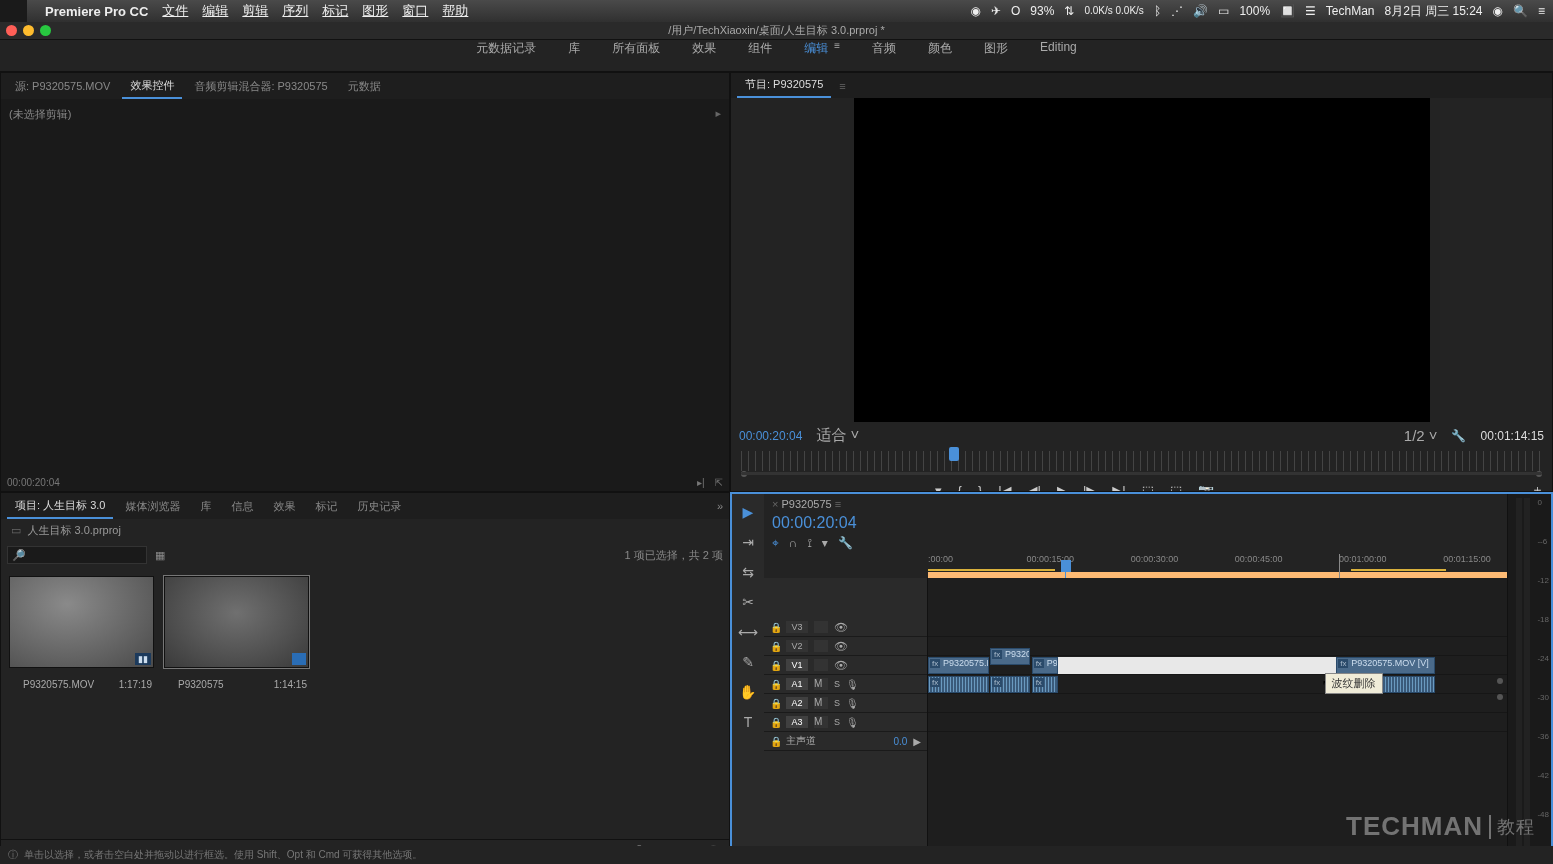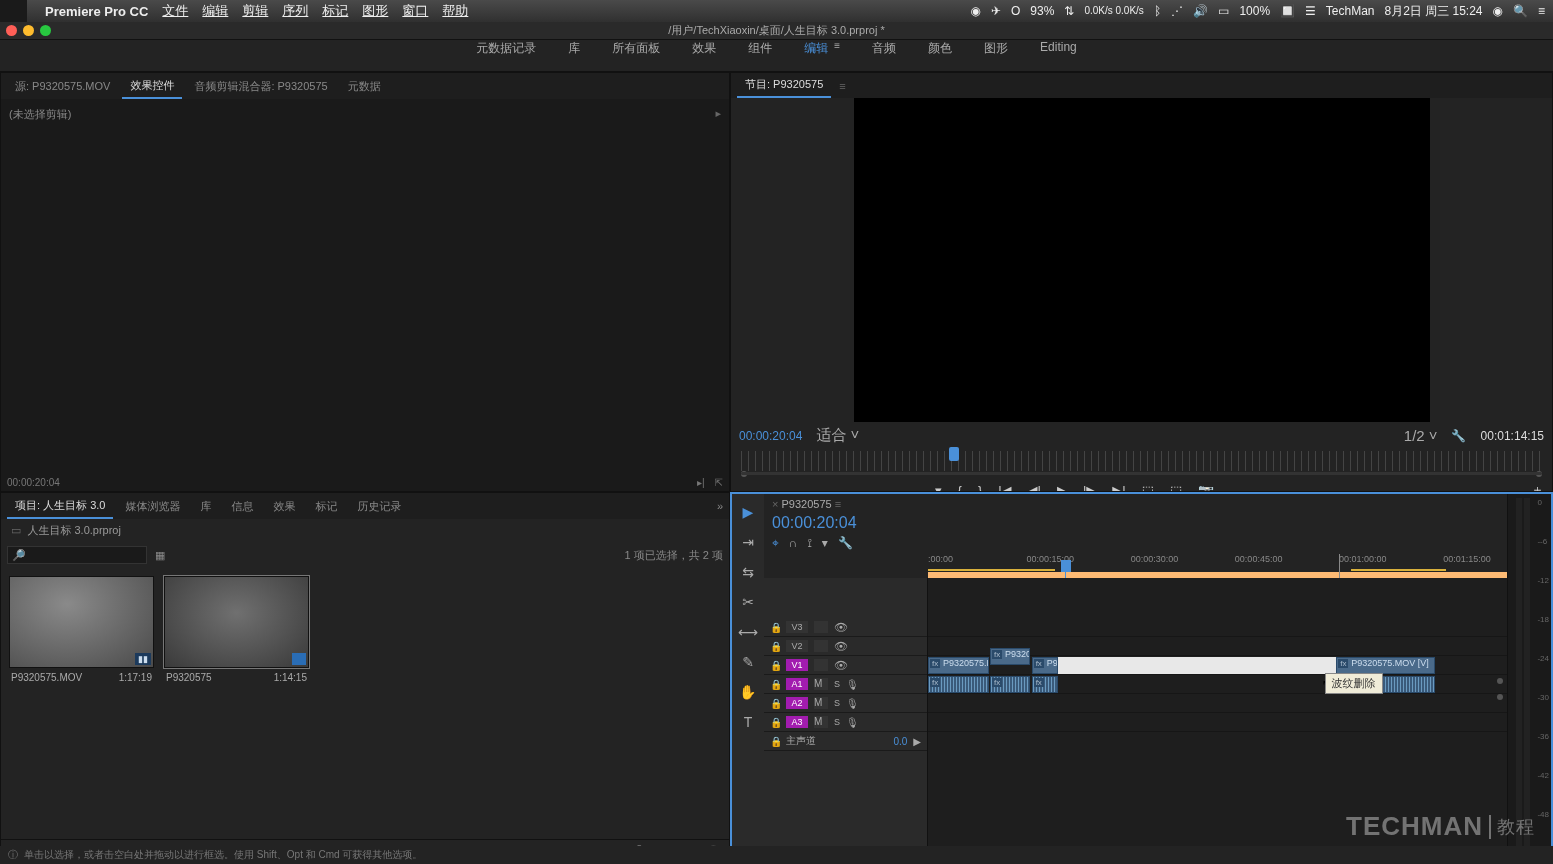--- a/index.html
+++ b/index.html
@@ -61,21 +61,21 @@
 
 .project-panel .bin-tools { padding: 4px 6px; display: flex; align-items: center; gap: 8px; font-size: 11px; }
 .project-panel .search { background: #1a1a1a; border: 1px solid #333; height: 18px; width: 140px; color: #888; padding: 0 4px; display:flex; align-items:center; }
 .project-panel .bin-status { margin-left: auto; color: #888; }
 .project-panel .grid { flex: 1; display: flex; gap: 10px; padding: 8px; align-items: flex-start; }
 .bin-item { width: 145px; }
 .bin-thumb { width: 145px; height: 92px; background: #5a5a5a; position: relative; border: 1px solid #111; background: radial-gradient(ellipse at 40% 30%, #8a8a8a, #4a4a4a); }
 .bin-thumb.selected { outline: 1px solid #777; background: radial-gradient(ellipse at 50% 40%, #707070, #3a3a3a); }
 .bin-thumb .badge { position: absolute; right: 2px; bottom: 2px; font-size: 9px; background: #1c3a5c; color: #cde; padding: 1px 3px; }
 .bin-thumb .badge2 { position: absolute; right: 2px; bottom: 2px; width:14px; height:12px; background: #2a6db5; }
-.bin-label { display: flex; justify-content: space-between; font-size: 10px; color: #aaa; padding: 4px 2px; }
+.bin-label { display: flex; justify-content: space-between; font-size: 10px; color: #aaa; padding: 11px 2px; margin-left: 12px; }
 .project-panel .bottom-icons { height: 24px; border-top: 1px solid #111; display: flex; align-items: center; gap: 10px; padding: 0 8px; color: #888; font-size: 12px; }
 .project-panel .bottom-icons .ric { margin-left: auto; display:flex; gap:10px;}
 .slider-mini{width:60px;height:4px;background:#444;position:relative;border-radius:2px;}
 .slider-mini::after{content:"";position:absolute;left:18px;top:-3px;width:6px;height:10px;background:#888;border-radius:1px;}
 
 
 .timeline-panel { grid-column: 2; grid-row: 2; display: flex; border: 2px solid #4a90d9; }
 .tool-strip { width: 32px; background: #2a2a2a; display: flex; flex-direction: column; align-items: center; gap: 10px; padding-top: 8px; color: #aaa; font-size: 14px; }
 .tool-strip .tool { width: 20px; height: 20px; display: flex; align-items: center; justify-content: center; cursor: pointer; }
 .tool-strip .tool.active { color: #4a90d9; }
@@ -90,21 +90,21 @@
 .ruler .tick { position: absolute; top: 0; font-size: 9px; color: #888; }
 .ruler .yellow { position: absolute; bottom: 1px; height: 2px; background: #d9b13c; }
 .ruler .playhead { position: absolute; top: 6px; width: 10px; height: 12px; background: #4a90d9; }
 .ruler .playhead::after{content:"";position:absolute;left:4px;top:12px;width:1px;height:240px;background:#4a90d9;}
 .ruler .cutline { position: absolute; top:0; width:1px; height:260px; background:#888;}
 .tracks { flex: 1; display: flex; position: relative; }
 .track-headers { width: 164px; background: #2a2a2a; border-right: 1px solid #111; }
 .th-row { height: 19px; display: flex; align-items: center; gap: 6px; padding: 0 6px; font-size: 10px; color: #aaa; border-bottom: 1px solid #1a1a1a; }
 .th-row .lock { width: 10px; }
 .th-row .trk { width: 22px; text-align: center; background: #333; padding: 1px 2px; font-size: 9px; }
-.th-row .trk.on { background: #a21caf; color: #fff; }
+.th-row .trk.on { background: #404040; color: #fff; }
 .th-row .box { width: 14px; height: 12px; background: #333; }
 .th-row .eye { font-size: 11px; }
 .track-area { flex: 1; position: relative; background: #1e1e1e; }
 .track-lane { position: absolute; left: 0; right: 0; height: 19px; border-bottom: 1px solid #161616; }
 .clip { position: absolute; height: 17px; top: 1px; background: #4a6a8a; border: 1px solid #2a4a6a; font-size: 9px; color: #cde; padding-left: 14px; overflow: hidden; white-space: nowrap; }
 .clip::before{content:"fx";position:absolute;left:1px;top:1px;font-size:8px;background:#2a4a6a;padding:0 2px;color:#abc;}
 .clip.audio { background: #3a5a3a; border-color: #2a4a2a; background-image: repeating-linear-gradient(90deg,#5a8a5a 0,#5a8a5a 1px,#3a5a3a 1px,#3a5a3a 3px); }
 .clip.audio.blue{ background:#3a5a7a; border-color:#2a4a6a; background-image: repeating-linear-gradient(90deg,#6a9ac0 0,#6a9ac0 1px,#3a5a7a 1px,#3a5a7a 3px);}
 .gap { position: absolute; height: 17px; top: 1px; background: #e8e8e8; }
 .tooltip { position: absolute; background: #f0ecd8; color: #333; font-size: 11px; padding: 2px 6px; border: 1px solid #888; z-index: 10; }

